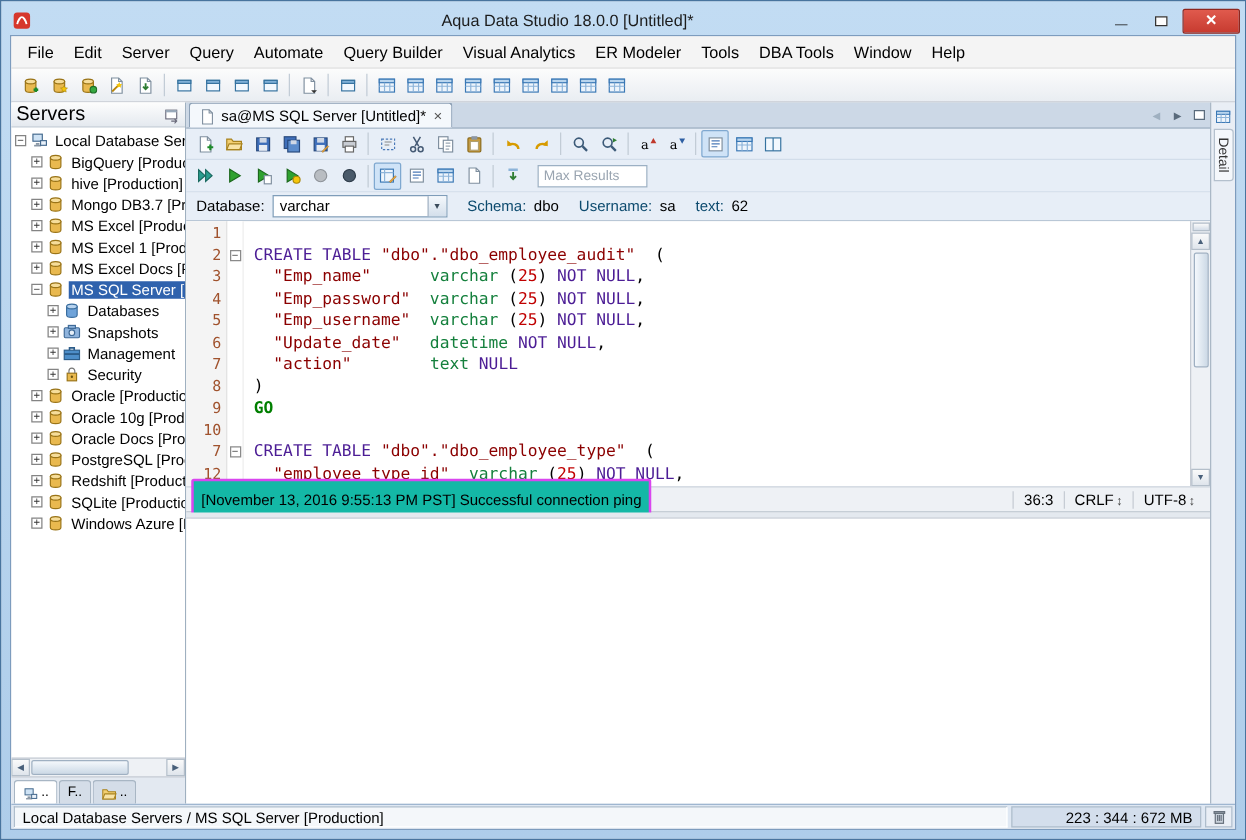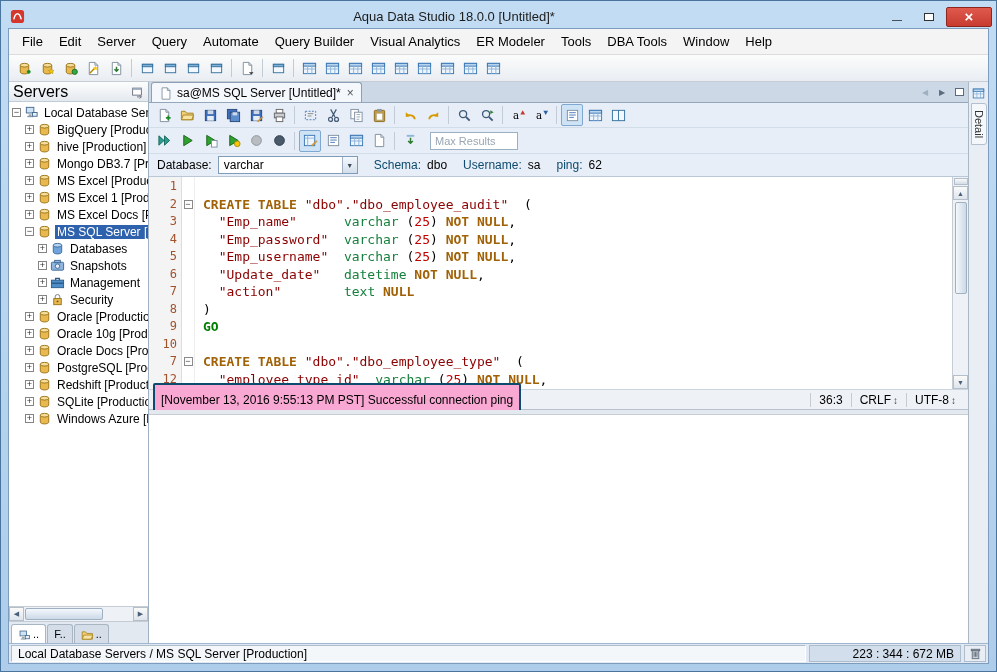--- a/index.html
+++ b/index.html
@@ -66,33 +66,33 @@
 .conn-val{color:#000}
 
 .editor-zone{height:212px;flex:0 0 212px;display:flex;background:#fff;min-width:0}
 .gutter{width:33px;flex:0 0 33px;background:#f4f4f4;border-right:1px solid #ddd;text-align:right;padding:1px 4px 0 0;color:#a0522d;font-family:"DejaVu Sans Mono",monospace;font-size:12px}
 .gline{height:17.5px;line-height:17.5px}
 .foldcol{width:13px;flex:0 0 13px;background:#fff;border-right:1px solid #eee;padding-top:1px}
 .fline{height:17.5px;display:flex;align-items:center;justify-content:center}
 .foldbox{width:9px;height:9px;border:1px solid #8a8a8a;background:#fff;font-size:9px;line-height:7px;text-align:center;color:#444}
 .code{flex:1;padding:1px 0 0 8px;font-family:"DejaVu Sans Mono",monospace;font-size:13px;white-space:pre;overflow:hidden}
 .cline{height:17.5px;line-height:17.5px}
-.tk-k{color:#a16207;font-weight:bold}
+.tk-k{color:#4c1d95;font-weight:normal}
 .tk-s{color:#8b0000}
 .tk-t{color:#15803d}
 .tk-n{color:#c00000}
 .tk-g{color:#007f00;font-weight:bold}
 .tk-p{color:#000}
 .vscroll{width:16px;flex:0 0 16px;background:#eef1f5;border-left:1px solid #c6ccd4;display:flex;flex-direction:column;align-items:center}
 .vsplit{width:14px;height:7px;background:linear-gradient(#fafafa,#d4dde8);border:1px solid #b4bfca;margin:1px 0}
 .vthumb{width:12px;height:92px;margin-top:2px;background:linear-gradient(90deg,#f4f8fc,#ccd9e6);border:1px solid #9fb0c2;border-radius:2px}
 .vfill{flex:1}
 
 .editor-status{height:21px;flex:0 0 21px;background:#eef1f5;border-top:1px solid #cdd5de;border-bottom:1px solid #b9c2cc;display:flex;align-items:center;padding:0 4px;font-size:12px}
-.ping-box{border:2px solid #0c4a6e;border-radius:2px;padding:0 6px;height:34px;display:inline-flex;align-items:center;background:#f9a8d4;white-space:nowrap}
+.ping-box{border:2px solid #d946ef;border-radius:2px;padding:0 6px;height:34px;display:inline-flex;align-items:center;background:#14b8a6;white-space:nowrap}
 .es-spacer{flex:1}
 .es-item{padding:0 8px;border-left:1px solid #c6ccd4;display:inline-flex;align-items:center;gap:2px;white-space:nowrap}
 .updown::after{content:"↕";font-size:10px;color:#444}
 .splitter{height:5px;flex:0 0 5px;background:#e4e9ef;border-bottom:1px solid #c6ccd4}
 .results-area{flex:1;background:#fff}
 
 .detail-strip{width:20px;flex:0 0 20px;background:#e9eef5;border-left:1px solid #aab8c6;display:flex;flex-direction:column;align-items:center;padding-top:4px;gap:4px}
 .detail-icon{width:13px;height:13px;display:inline-flex}
 .detail-tab{writing-mode:vertical-rl;font-size:11px;color:#333;background:#f4f7fb;border:1px solid #b4c0cd;padding:6px 1px;border-radius:0 3px 3px 0}
 
@@ -742,21 +742,21 @@
         <div class="dbrow">
           <span>Database:</span>
           <span class="db-select">
             <span class="dsv">varchar</span>
             <span class="db-caret"></span>
           </span>
           <span class="conn-lab">Schema:</span>
           <span class="conn-val">dbo</span>
           <span class="conn-lab">Username:</span>
           <span class="conn-val">sa</span>
-          <span class="conn-lab">ping:</span>
+          <span class="conn-lab">text:</span>
           <span class="conn-val">62</span>
         </div>
         <div class="editor-zone">
           <div class="gutter" id="gutter">
               <div class="gline">1</div>
               <div class="gline">2</div>
               <div class="gline">3</div>
               <div class="gline">4</div>
               <div class="gline">5</div>
               <div class="gline">6</div>

